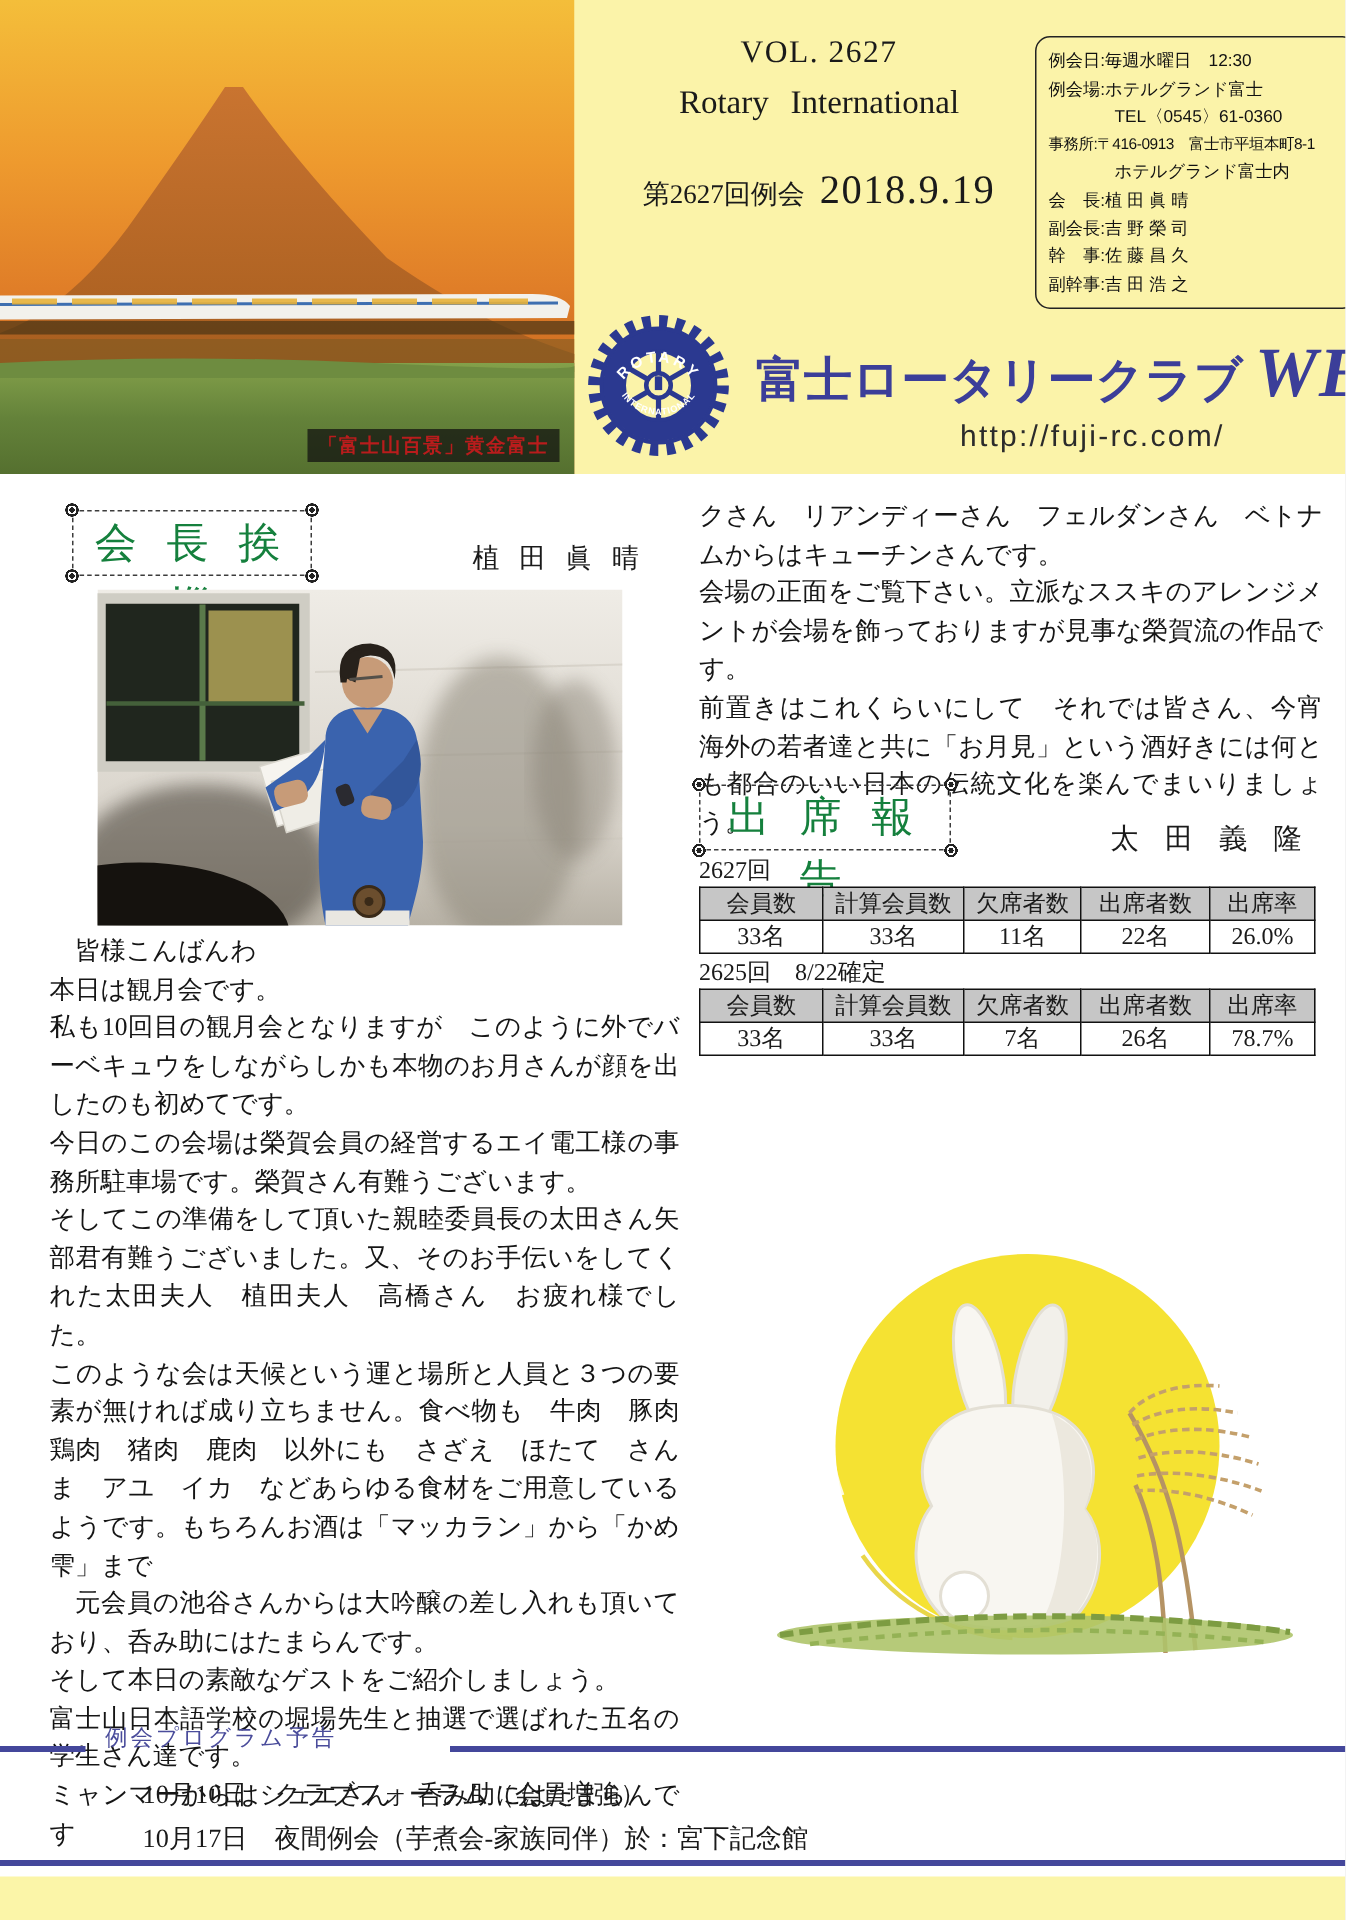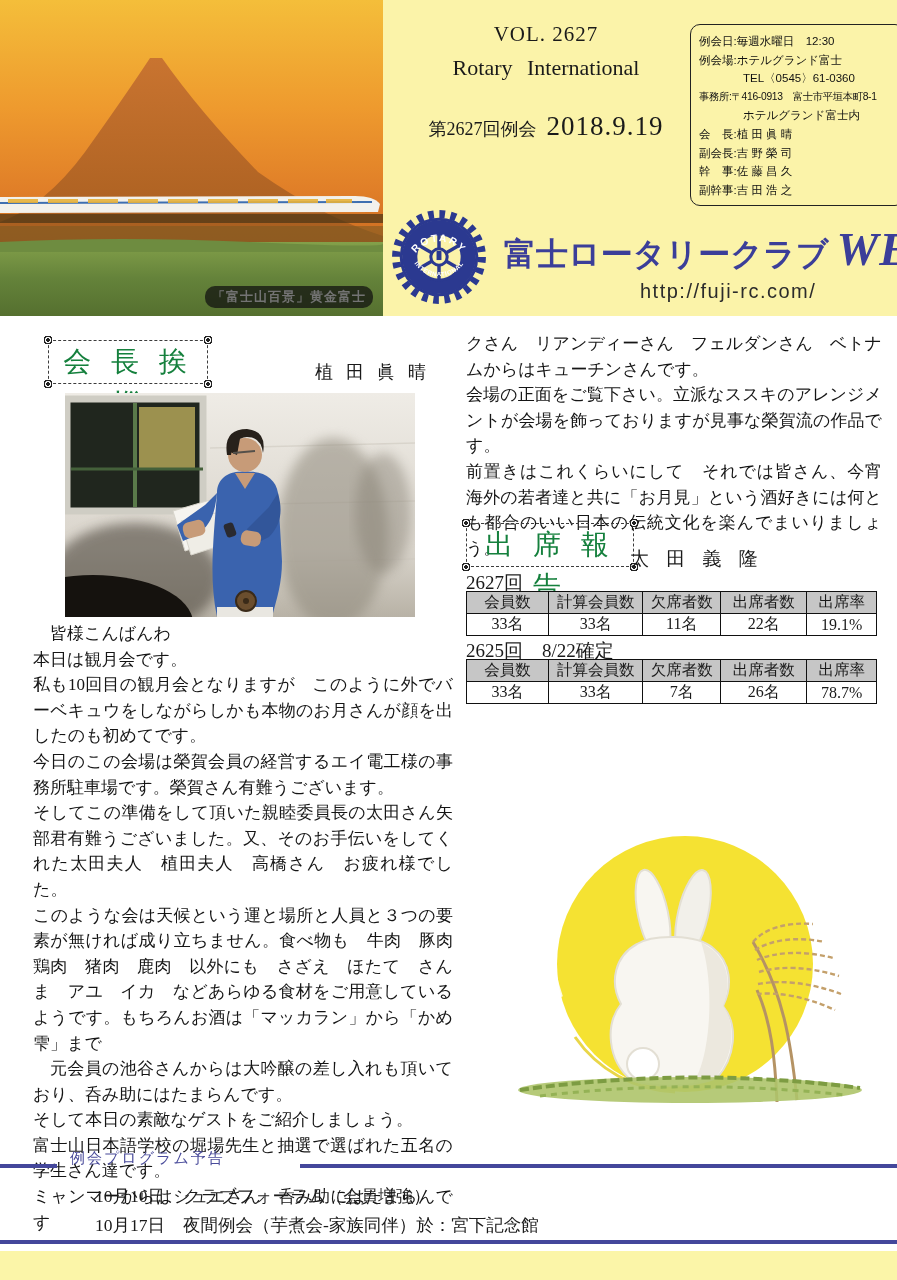--- a/index.html
+++ b/index.html
@@ -4,22 +4,22 @@
 <style>
   html,body{margin:0;padding:0;background:#e9e9e9;}
   .mincho{font-family:"Liberation Serif","DejaVu Serif",serif;}
   .gothic{font-family:"Liberation Sans","DejaVu Sans",sans-serif;}
   #page{position:relative;width:897px;height:1280px;background:#ffffff;margin:0 auto;overflow:hidden;color:#1a1a1a;}
 
   
   #masthead{position:absolute;left:0;top:0;width:897px;height:316px;background:#FBF3A9;}
   #fuji-photo{position:absolute;left:0;top:0;width:383px;height:316px;}
   #photo-caption{position:absolute;left:0;top:0;width:383px;height:316px;pointer-events:none;}
-  #photo-caption span{position:absolute;right:10px;bottom:8px;background:rgba(15,15,15,0.72);color:#737373;
-      font-size:13px;font-weight:bold;padding:2px 7px;letter-spacing:1px;border-radius:10px;}
+  #photo-caption span{position:absolute;right:10px;bottom:8px;background:rgba(15,15,15,0.72);color:#b91c1c;
+      font-size:13px;font-weight:bold;padding:2px 7px;letter-spacing:1px;}
   #issue-block{position:absolute;left:398px;top:22px;width:296px;text-align:center;}
   #issue-vol{font-size:21px;letter-spacing:1px;}
   #issue-org{font-size:22px;margin-top:8px;word-spacing:9px;}
   #issue-motto{font-size:19px;margin-top:30px;letter-spacing:2px;}
   #issue-meeting{margin-top:30px;font-size:18px;}
   #issue-meeting .date{font-size:27px;margin-left:10px;letter-spacing:1px;}
   #info-box{position:absolute;left:690px;top:24px;width:198px;border:1.6px solid #222;border-radius:10px;
       padding:7px 7px 6px 8px;font-size:11.5px;line-height:18.6px;color:#111;}
   #info-box .indent{padding-left:44px;}
   #info-box .small{font-size:10.3px;letter-spacing:-0.3px;}
@@ -44,23 +44,23 @@
   #chairman-photo{position:absolute;left:65px;top:393px;width:350px;height:224px;}
 
   .bodytext{position:absolute;font-size:17px;line-height:25.6px;text-align:justify;color:#151515;}
   .bodytext p{margin:0;}
   .bodytext p.indent{text-indent:1em;}
   #left-text{left:33px;top:621px;width:420px;}
   #right-text{left:466px;top:331px;width:416px;}
 
   
   #attendance-box{left:466px;top:523px;width:166px;height:42px;line-height:42px;}
-  #attendance-author{position:absolute;left:630px;top:546px;width:244px;text-align:left;
+  #attendance-author{position:absolute;left:630px;top:546px;width:244px;text-align:right;
       font-size:19px;letter-spacing:6px;}
-  .tbl-label{position:absolute;left:466px;font-size:19px;}
+  .tbl-label{position:absolute;left:466px;font-size:16px;}
   #tbl1-label{top:570px;} #tbl2-label{top:638px;}
   .att-table{position:absolute;left:466px;width:411px;border-collapse:collapse;table-layout:fixed;}
   #tbl1{top:591px;} #tbl2{top:659px;}
   .att-table th{background:#C6C6C6;border:1.4px solid #111;font-weight:normal;font-size:15.5px;
       height:21px;padding:0 2px;}
   .att-table td{border:1.4px solid #111;font-size:16px;text-align:center;height:21px;padding:0 2px;}
   .att-table col:nth-child(1){width:20%;} .att-table col:nth-child(2){width:23%;}
   .att-table col:nth-child(3){width:19%;} .att-table col:nth-child(4){width:21%;}
   .att-table col:nth-child(5){width:17%;}
 
@@ -275,21 +275,21 @@
       <th>計算会員数</th>
       <th>欠席者数</th>
       <th>出席者数</th>
       <th>出席率</th>
     </tr>
     <tr class="mincho">
       <td>33名</td>
       <td>33名</td>
       <td>11名</td>
       <td>22名</td>
-      <td>19.1%</td>
+      <td>26.0%</td>
     </tr>
   </tbody>
     </table>
 
   <div id="tbl2-label" class="tbl-label mincho">2625回　8/22確定</div>
   <table id="tbl2" class="att-table">
     <colgroup>
         <col>
         <col>
         <col>

